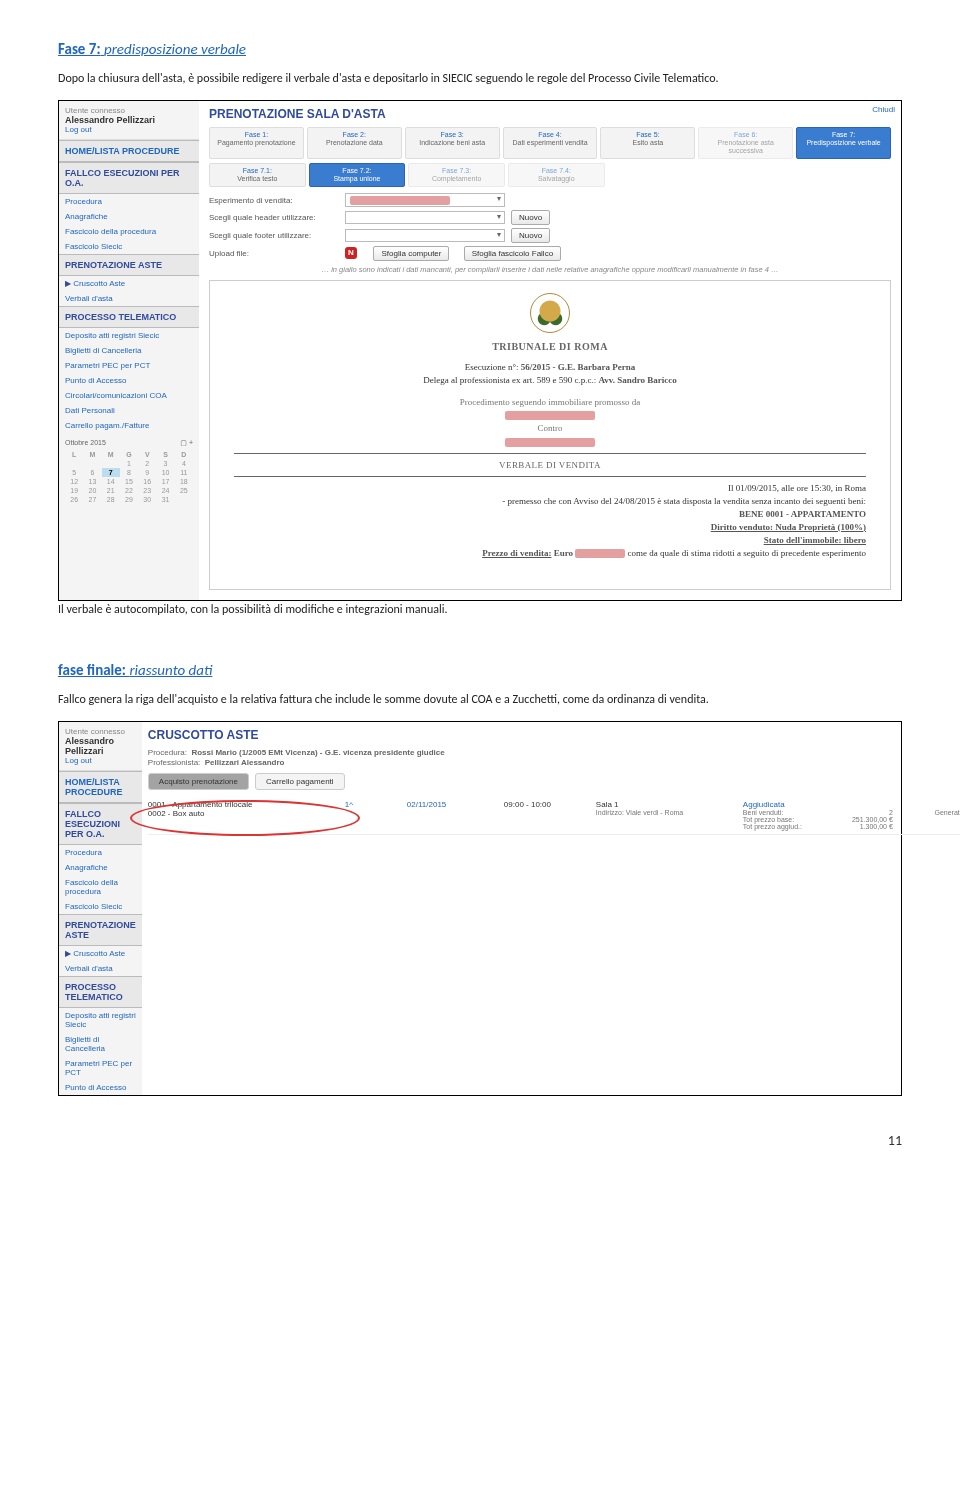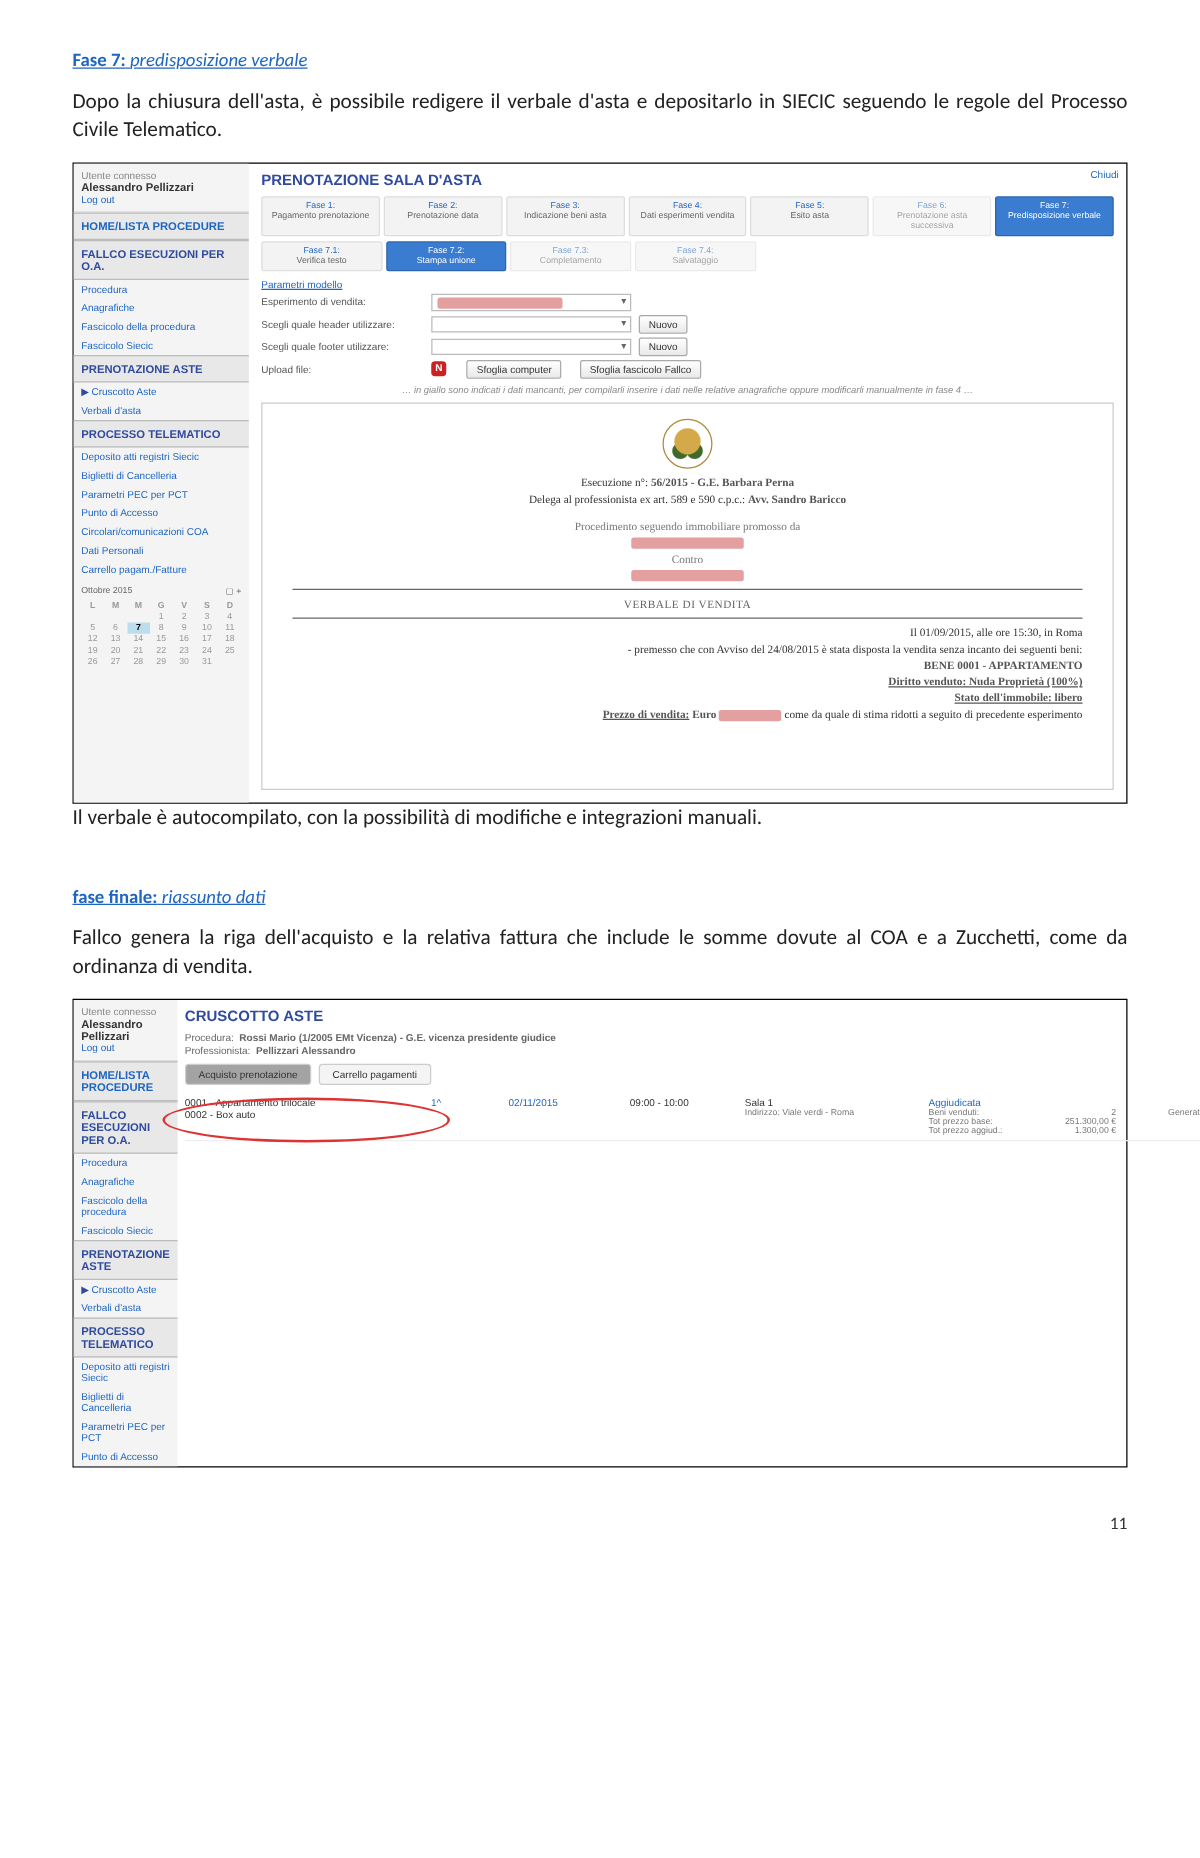--- a/index.html
+++ b/index.html
@@ -1,20 +1,20 @@
 <!DOCTYPE html>
 <html><head>
 <meta charset="utf-8">
 <style>
   * { margin:0; padding:0; box-sizing:border-box; }
   body { font-family: Calibri, Arial, sans-serif; font-size:15px; color:#222; background:#fff; width:960px; padding:40px 58px 20px; }
   .h-link { color:#1f66c1; text-decoration:underline; font-size:15px; margin-bottom:12px; }
   .h-link .lab { font-weight:bold; }
   .h-link .it { font-style:italic; font-weight:normal; }
-  .para { font-size:17px; line-height:1.35; margin-bottom:14px; text-align:justify; }
+  .para { font-size:12px; line-height:1.35; margin-bottom:14px; text-align:justify; }
 
   .shot { border:1px solid #000; font-family: Arial, sans-serif; font-size:9px; color:#333; background:#fff; }
   .shot .top { display:flex; }
   .left-col { width:140px; background:#f4f4f4; }
   .ub { padding:5px 6px; border-bottom:1px solid #ddd; }
   .ub .lbl { color:#888; font-size:8px; }
   .ub .nm { font-weight:bold; font-size:9px; }
   .logout { color:#1f66c1; font-size:8px; }
   .navh { background:#e8e8e8; padding:5px 6px; font-weight:bold; font-size:9px; color:#304b9e; border-top:1px solid #bbb; border-bottom:1px solid #bbb; }
   .navh.link { color:#1f66c1; }
@@ -190,43 +190,41 @@
 
       <div class="steps sub">
         <div class="step"><span class="sn">Fase 7.1:</span><br><span>Verifica testo</span></div>
         <div class="step active"><span class="sn">Fase 7.2:</span><br><span>Stampa unione</span></div>
         <div class="step dis"><span class="sn">Fase 7.3:</span><br><span>Completamento</span></div>
         <div class="step dis"><span class="sn">Fase 7.4:</span><br><span>Salvataggio</span></div>
       </div>
 
       <div style="margin-top:6px">
         <div class="form-row">
-            <a style="color:#1f66c1;text-decoration:underline">Parametri modello</a>
-          </div>
-        <div class="form-row">
             <span class="fl">Esperimento di vendita:</span>
             <span class="dd"><span class="redact" style="width:100px"></span></span>
           </div>
         <div class="form-row">
             <span class="fl">Scegli quale header utilizzare:</span>
             <span class="dd">&nbsp;</span>
             <span class="btn-s">Nuovo</span>
           </div>
         <div class="form-row">
             <span class="fl">Scegli quale footer utilizzare:</span>
             <span class="dd">&nbsp;</span>
             <span class="btn-s">Nuovo</span>
           </div>
         <div class="form-row"><span class="fl">Upload file:</span><span class="red-n">N</span>&nbsp;&nbsp;<span class="btn-s">Sfoglia computer</span>&nbsp;<span class="btn-s">Sfoglia fascicolo Fallco</span></div>
       </div>
 
       <div class="hint">… in giallo sono indicati i dati mancanti, per compilarli inserire i dati nelle relative anagrafiche oppure modificarli manualmente in fase 4 …</div>
 
       <div class="doc-pane">
         <div class="emb"></div>
+        <div class="trib">TRIBUNALE DI ROMA</div>
         <div class="line"><span>Esecuzione n°:</span> <b>56/2015 - G.E. Barbara Perna</b></div>
         <div class="line"><span>Delega al professionista ex art. 589 e 590 c.p.c.:</span> <b>Avv. Sandro Baricco</b></div>
         <div class="line" style="margin-top:12px;color:#777">Procedimento seguendo immobiliare promosso da</div>
         <div class="line"><span class="redact" style="width:90px"></span></div>
         <div class="line" style="color:#777">Contro</div>
         <div class="line"><span class="redact" style="width:90px"></span></div>
         <hr>
         <div class="line" style="letter-spacing:.4px;color:#666">VERBALE DI VENDITA</div>
         <hr>
         <div class="left line">Il 01/09/2015, alle ore 15:30, in Roma</div>

